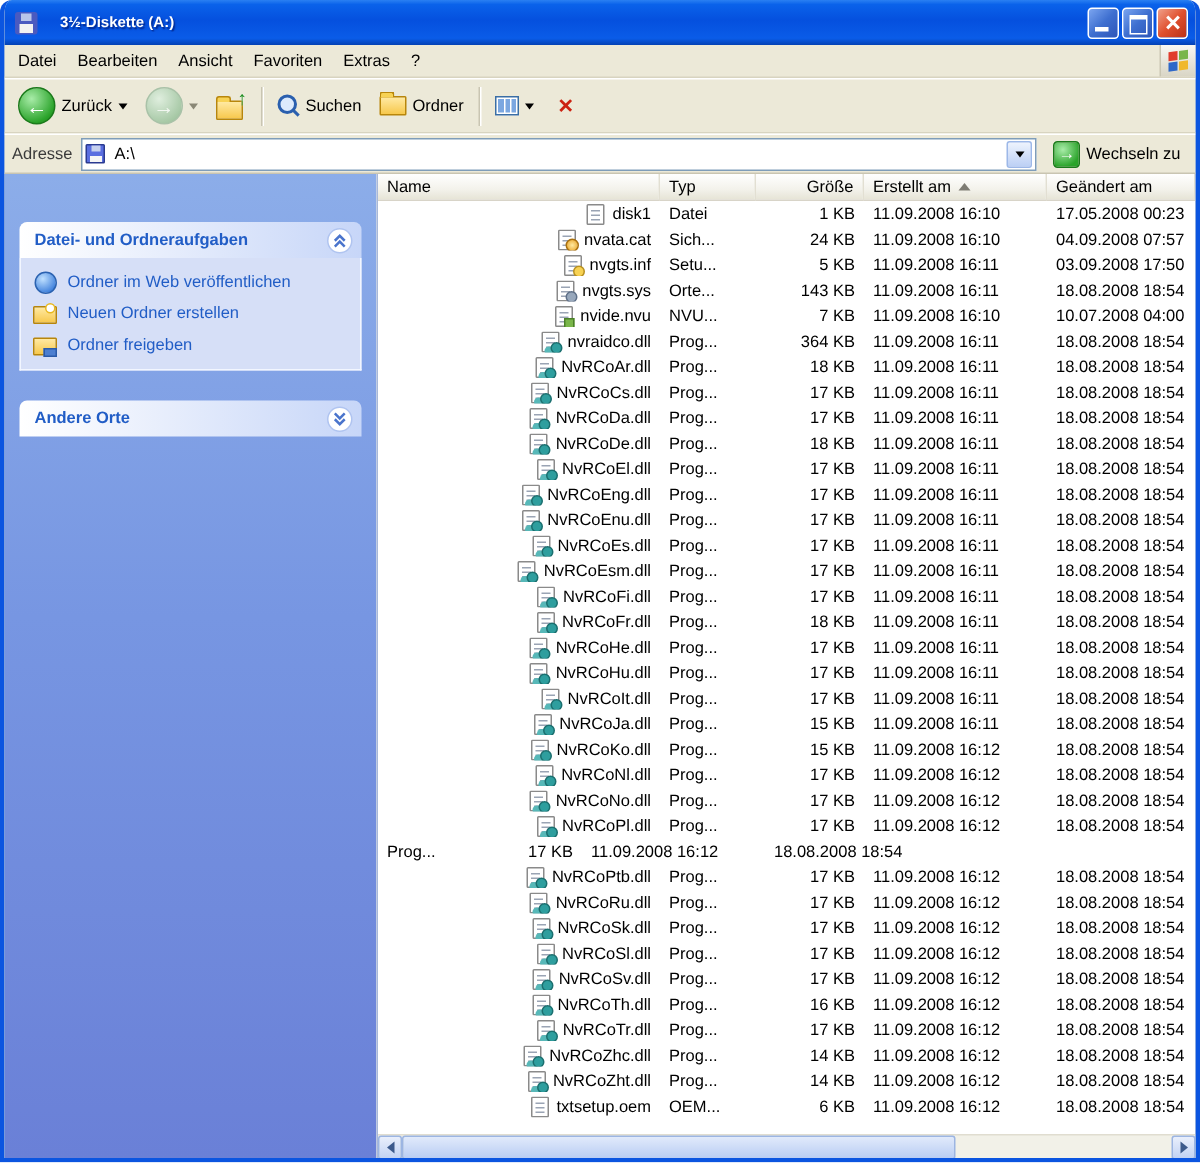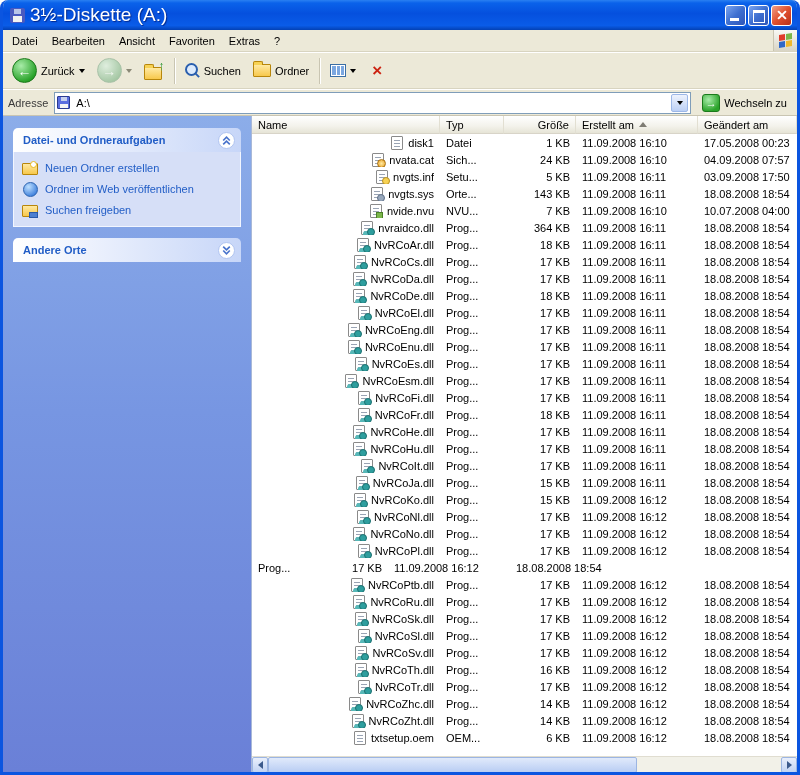--- a/index.html
+++ b/index.html
@@ -8,22 +8,22 @@
 
   .window { width:800px; height:775px; display:flex; flex-direction:column;
     border:3px solid #0b55e0; border-top:none; border-radius:8px 8px 0 0; overflow:hidden; background:#ece9d8; }
 
   
   .titlebar { height:30px; flex:none; display:flex; align-items:center; padding:0 5px 0 7px;
     background:linear-gradient(180deg,#2a80f2 0%,#0a62ea 10%,#0550de 45%,#0a5ce8 85%,#0341b4 100%); }
   .title-floppy { width:15px; height:15px; flex:none; margin-right:5px; background:#4a5ac0; border-radius:2px; position:relative; }
   .title-floppy::before { content:""; position:absolute; top:1px; left:4px; width:7px; height:5px; background:#b9c5e9; }
   .title-floppy::after { content:""; position:absolute; bottom:1px; left:3px; width:9px; height:6px; background:#f2f2f2; }
-  .title-text { flex:1; color:#fff; font-weight:normal; font-size:19px; text-shadow:1px 1px 1px #00268c;
-    white-space:nowrap; overflow:hidden; }
+  .title-text { flex:1; color:#fff; font-weight:bold; font-size:10px; text-shadow:1px 1px 1px #00268c;
+    white-space:nowrap; overflow:hidden;margin-left:10px; }
   .winbtn { width:21px; height:21px; flex:none; margin-left:2px; border:1px solid #fff; border-radius:3px; position:relative;
     background:linear-gradient(135deg,#7ba5f0,#3e6fd0 50%,#2e55b8); cursor:pointer; }
   .btn-min::before { content:""; position:absolute; left:4px; bottom:4px; width:9px; height:3px; background:#fff; }
   .btn-max::before { content:""; position:absolute; left:4px; top:4px; width:10px; height:9px; border:1px solid #fff; border-top:3px solid #fff; }
   .btn-close { background:linear-gradient(135deg,#f0a08a,#e0502e 50%,#b83018); }
   .btn-close::before,.btn-close::after { content:""; position:absolute; left:50%; top:50%; width:11px; height:2px; background:#fff;
     transform:translate(-50%,-50%) rotate(45deg); }
   .btn-close::after { transform:translate(-50%,-50%) rotate(-45deg); }
 
   
@@ -75,21 +75,21 @@
   .go-btn { display:flex; align-items:center; gap:4px; padding:2px 5px; border-radius:3px; cursor:pointer; flex:none; }
   .go-icon { width:18px; height:18px; border-radius:3px; display:flex; align-items:center; justify-content:center;
     background:radial-gradient(circle at 35% 30%, #a8eca8, #2aa32a 75%); border:1px solid #1b7a1b; color:#fff; font-weight:bold; }
 
   
   .content { flex:1; display:flex; overflow:hidden; }
 
   
   .sidebar { width:248px; flex:none; padding:12px 10px; overflow:hidden;
     background:linear-gradient(180deg,#8cade9 0%,#7796e2 45%,#6a80d7 100%); }
-  .panel { margin-bottom:11px; }
+  .panel { margin-bottom:11px;margin-top:20px; }
   .panel-header { height:24px; display:flex; align-items:center; justify-content:space-between; padding:0 6px 0 10px;
     border-radius:5px 5px 0 0; background:linear-gradient(90deg,#ffffff 0%,#c7d6f8 100%);
     color:#215dc6; font-weight:bold; cursor:pointer; }
   .chev { width:17px; height:17px; border-radius:50%; background:#fff; border:1px solid #b0c4f0;
     display:flex; align-items:center; justify-content:center; flex:none; }
   .panel-body { background:#d6dff7; border:1px solid #f2f6ff; border-top:none; padding:9px 8px; display:flex; flex-direction:column; gap:7px; }
   .task-item { display:flex; align-items:center; gap:7px; color:#215dc6; cursor:pointer; }
   .ticon { width:16px; height:14px; flex:none; position:relative; }
   [data-name="new-folder-icon"]::before, [data-name="share-folder-icon"]::before {
     content:""; position:absolute; bottom:0; left:0; width:14px; height:10px; border-radius:1px;
@@ -239,30 +239,30 @@
           <div class="panel-header" data-name="panel-header-0">
             <span data-name="panel-title">Datei- und Ordneraufgaben</span>
             <span class="chev" data-name="chevron-up-icon">
               <svg width="11" height="11" viewBox="0 0 10 10">
                 <path d="M2 5 L5 2 L8 5 M2 8.5 L5 5.5 L8 8.5" stroke="#4a74cc" fill="none" stroke-width="1.5"></path>
               </svg>
             </span>
           </div>
           <div class="panel-body" data-name="panel-body">
             <div class="task-item" data-name="task-item">
+              <span class="ticon" data-name="publish-web-icon"></span>
+              <span data-name="task-item-label">Ordner im Web veröffentlichen</span>
+            </div>
+            <div class="task-item" data-name="task-item">
               <span class="ticon" data-name="new-folder-icon"></span>
               <span data-name="task-item-label">Neuen Ordner erstellen</span>
             </div>
             <div class="task-item" data-name="task-item">
-              <span class="ticon" data-name="publish-web-icon"></span>
-              <span data-name="task-item-label">Ordner im Web veröffentlichen</span>
-            </div>
-            <div class="task-item" data-name="task-item">
               <span class="ticon" data-name="share-folder-icon"></span>
-              <span data-name="task-item-label">Suchen freigeben</span>
+              <span data-name="task-item-label">Ordner freigeben</span>
             </div>
           </div>
         </div>
         <div class="panel" data-name="sidebar-panel-1">
           <div class="panel-header" data-name="panel-header-1">
             <span data-name="panel-title">Andere Orte</span>
             <span class="chev" data-name="chevron-down-icon">
               <svg width="11" height="11" viewBox="0 0 10 10">
                 <path d="M2 5 L5 8 L8 5 M2 1.5 L5 4.5 L8 1.5" stroke="#4a74cc" fill="none" stroke-width="1.5"></path>
               </svg>

